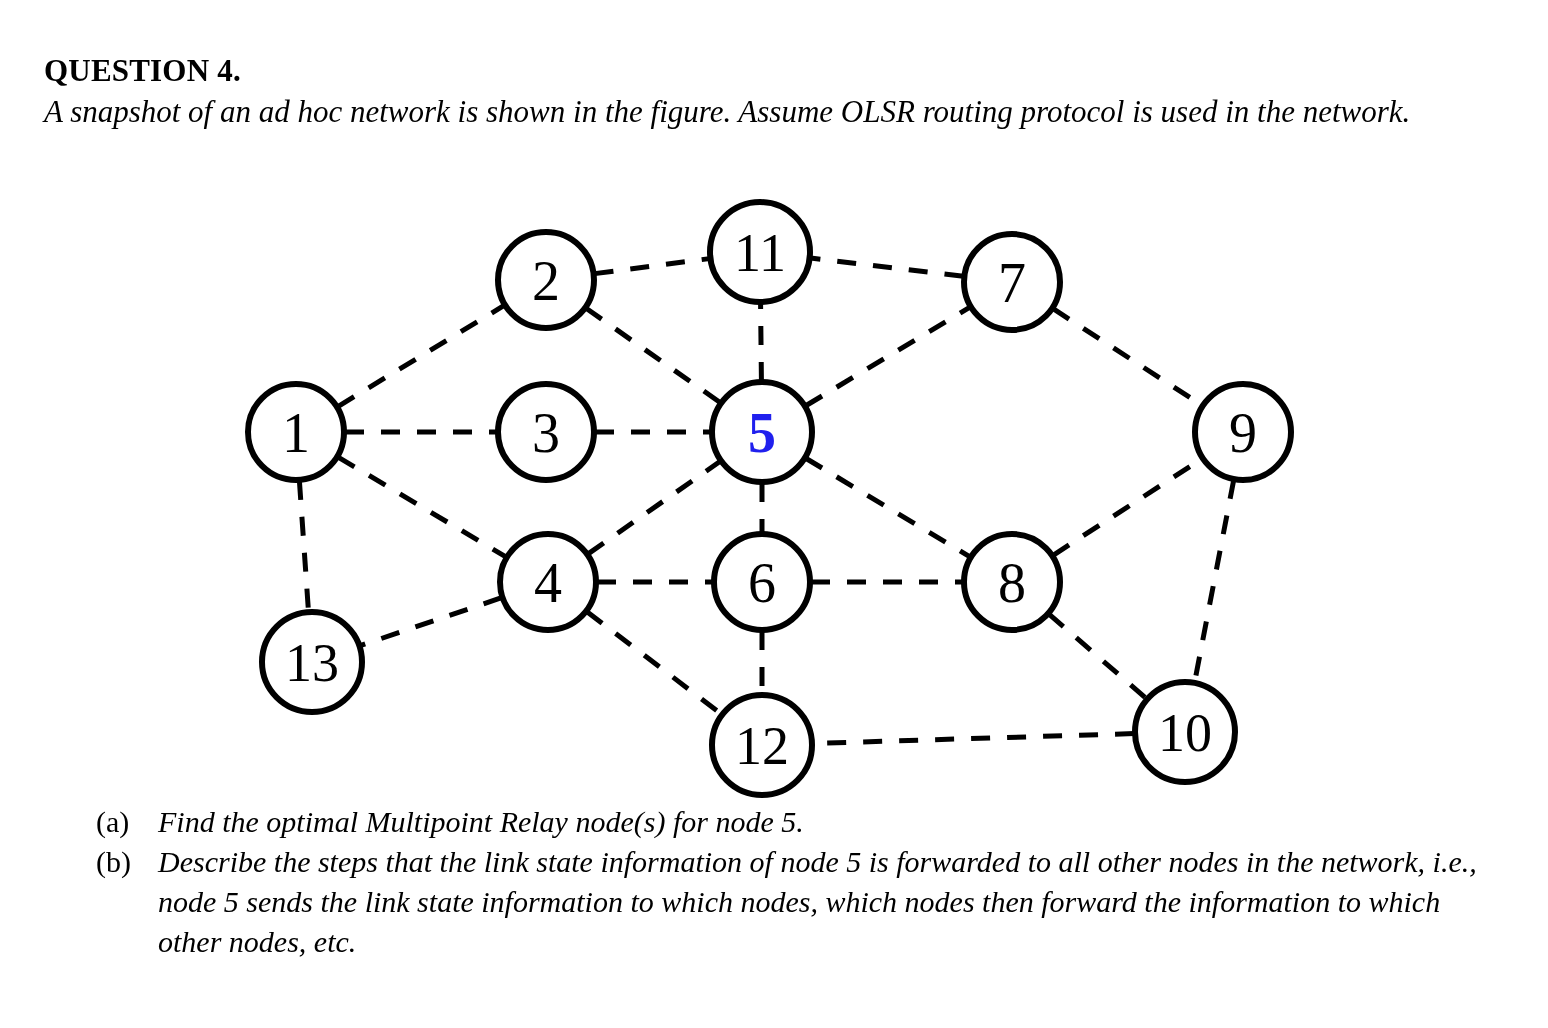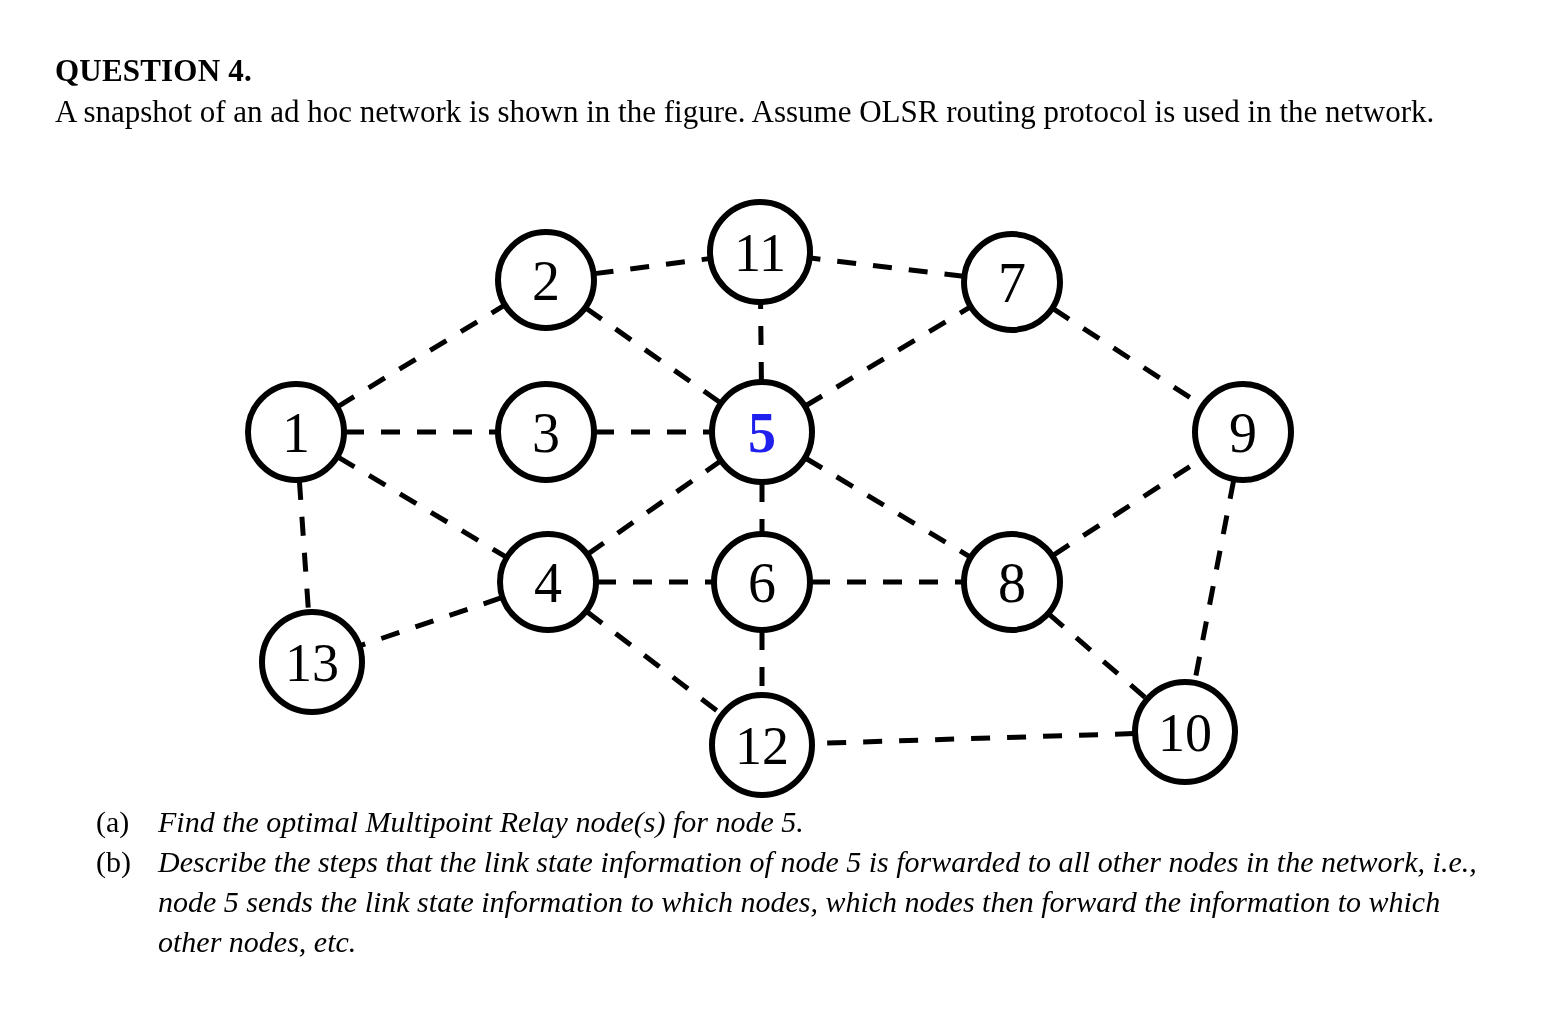--- a/index.html
+++ b/index.html
@@ -17,35 +17,36 @@
   }
   .page {
     position: relative;
     width: 1548px;
     height: 1028px;
   }
 
   
   .header {
     position: absolute;
-    left: 55px;
+    left: 44px;
     top: 52px;
     width: 1420px;
   }
   .q-title {
     font-size: 31px;
     font-weight: bold;
     line-height: 1.22;
     letter-spacing: 0.2px;
   }
   .q-body {
     font-size: 31px;
     line-height: 1.30;
     margin-top: 2px;
     max-width: 1400px;
+    font-style: italic;
   }
 
   
   .figure {
     position: absolute;
     left: 0px;
     top: 180px;
     width: 1548px;
     height: 620px;
   }

